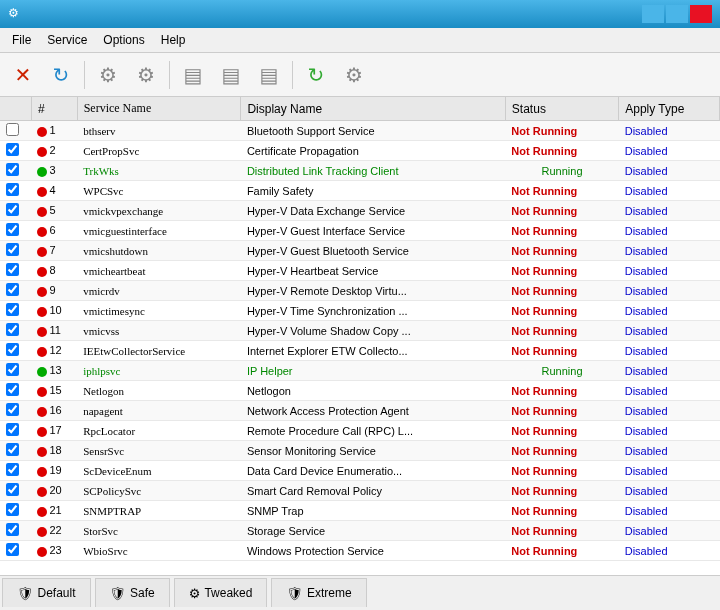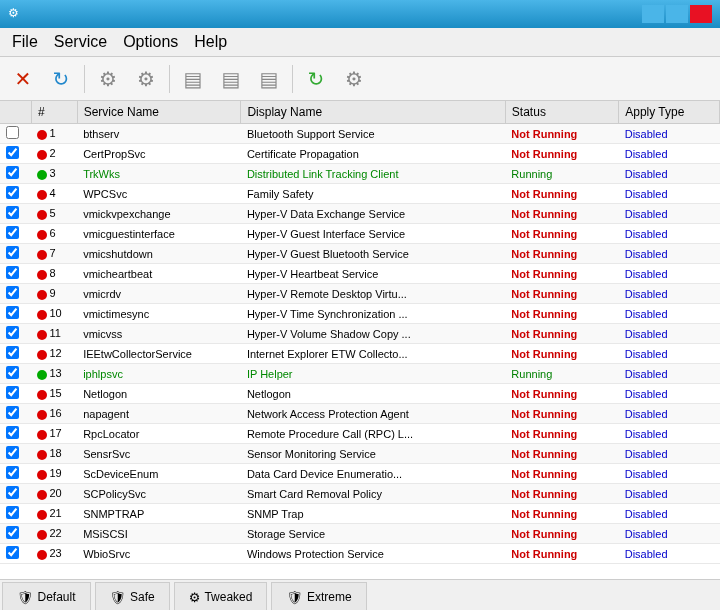--- a/index.html
+++ b/index.html
@@ -27,21 +27,21 @@
 
     .menu-bar {
       background: #f0f0f0;
       border-bottom: 1px solid #ccc;
       display: flex;
       padding: 2px 4px;
     }
     .menu-item {
       padding: 3px 8px;
       cursor: pointer;
-      font-size: 16px;
+      font-size: 12px;
     }
 
     .toolbar {
       background: #f5f5f5;
       border-bottom: 1px solid #ccc;
       display: flex;
       align-items: center;
       padding: 4px 6px;
       gap: 4px;
       height: 44px;
@@ -72,26 +72,26 @@
       font-weight: normal;
       font-size: 12px;
       white-space: nowrap;
     }
     tbody tr { border-bottom: 1px solid #e8e8e8; }
     tbody tr:nth-child(odd) { background: #f9f9f9; }
     tbody tr:nth-child(even) { background: #ffffff; }
     tbody td { padding: 2px 6px; font-size: 11px; white-space: nowrap; }
     .col-num { width: 28px; }
     .col-check { width: 20px; }
-    .col-service { width: 130px; }
+    .col-service { width: 130px; font-family: Liberation Serif, serif; }
     .col-display { width: 210px; overflow: hidden; text-overflow: ellipsis; }
     .col-status { width: 90px; }
     .col-apply { width: 80px; }
 
-    .status-running { color: #008000; font-weight: normal; }
+    .status-running { color: #008000; font-weight: normal; text-align: center; }
     .status-not-running { color: #cc0000; font-weight: bold; }
     .apply-disabled { color: #0000cc; }
 
     .dot { display: inline-block; width: 10px; height: 10px; border-radius: 50%; margin-right: 2px; vertical-align: middle; }
     .dot-red { background: #dd0000; }
     .dot-green { background: #00aa00; }
 
     input[type=checkbox] { width: 13px; height: 13px; }
 
     .status-bar {
@@ -317,21 +317,21 @@
           <td class="col-check"><input type="checkbox" checked="" style=""></td>
           <td class="col-num"><span class="dot dot-red"></span>21</td>
           <td class="col-service">SNMPTRAP</td>
           <td class="col-display">SNMP Trap</td>
           <td class="col-status status-not-running">Not Running</td>
           <td class="col-apply apply-disabled">Disabled</td>
         </tr>
         <tr>
           <td class="col-check"><input type="checkbox" checked="" style=""></td>
           <td class="col-num"><span class="dot dot-red"></span>22</td>
-          <td class="col-service">MSiSCSI</td>
+          <td class="col-service">StorSvc</td>
           <td class="col-display">Storage Service</td>
           <td class="col-status status-not-running">Not Running</td>
           <td class="col-apply apply-disabled">Disabled</td>
         </tr>
         <tr>
           <td class="col-check"><input type="checkbox" checked="" style=""></td>
           <td class="col-num"><span class="dot dot-red"></span>23</td>
           <td class="col-service">WbioSrvc</td>
           <td class="col-display">Windows Protection Service</td>
           <td class="col-status status-not-running">Not Running</td>

